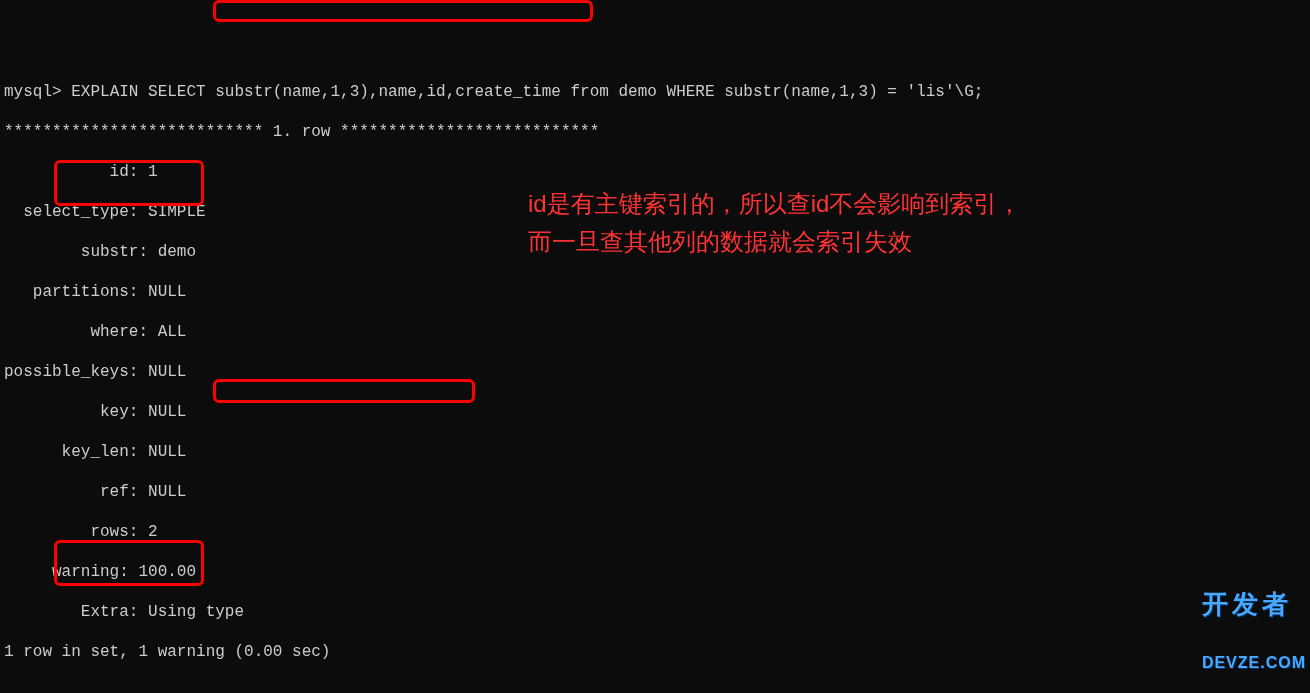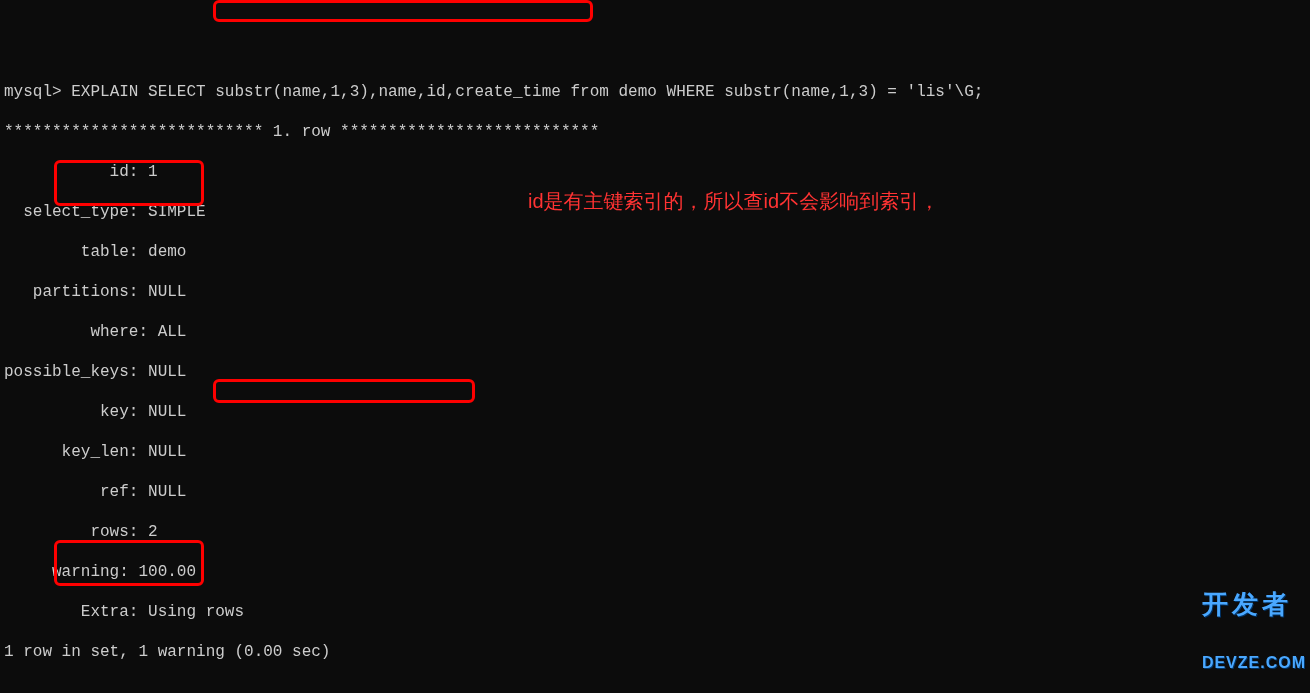--- a/index.html
+++ b/index.html
@@ -26,21 +26,21 @@
     .highlight-box {
       position: absolute;
       border: 3px solid #ff0000;
       border-radius: 6px;
       pointer-events: none;
     }
     .annotation {
       position: absolute;
       color: #ff3333;
       font-family: 'Microsoft YaHei', 'SimHei', sans-serif;
-      font-size: 20px;
+      font-size: 24px;
       font-weight: 500;
       line-height: 1.6;
       white-space: normal;
     }
     .watermark {
       position: absolute;
       right: 4px;
       bottom: 4px;
       color: #4aa8ff;
       font-family: 'Microsoft YaHei', sans-serif;
@@ -62,30 +62,30 @@
   </style>
 </head>
 <body>
 
 
 
 <div class="terminal-line"><span>mysql&gt; </span><span>EXPLAIN SELECT </span><span>substr(name,1,3),name,id,create_time</span><span> from demo WHERE substr(name,1,3) = 'lis'\G;</span></div>
 <div class="terminal-line">*************************** 1. row ***************************</div>
 <div class="terminal-line"><span>           id: </span><span>1</span></div>
 <div class="terminal-line"><span>  select_type: </span><span>SIMPLE</span></div>
-<div class="terminal-line"><span>        table: </span><span>demo</span></div>
+<div class="terminal-line"><span>        substr: </span><span>demo</span></div>
 <div class="terminal-line"><span>   partitions: </span><span>NULL</span></div>
 <div class="terminal-line"><span>         where: </span><span>ALL</span></div>
 <div class="terminal-line"><span>possible_keys: </span><span>NULL</span></div>
 <div class="terminal-line"><span>          key: </span><span>NULL</span></div>
 <div class="terminal-line"><span>      key_len: </span><span>NULL</span></div>
 <div class="terminal-line"><span>          ref: </span><span>NULL</span></div>
 <div class="terminal-line"><span>         rows: </span><span>2</span></div>
 <div class="terminal-line"><span>     warning: </span><span>100.00</span></div>
-<div class="terminal-line"><span>        Extra: </span><span>Using rows</span></div>
+<div class="terminal-line"><span>        Extra: </span><span>Using type</span></div>
 <div class="terminal-line">1 row in set, 1 warning (0.00 sec)</div>
 <div class="terminal-line"> </div>
 
 
 
 
 
 
 
 
@@ -100,20 +100,21 @@
 
 
 
 <div class="highlight-box" style="left:213px; top:0px; width:380px; height:22px;"></div>
 <div class="highlight-box" style="left:54px; top:160px; width:150px; height:46px;"></div>
 <div class="highlight-box" style="left:213px; top:379px; width:262px; height:24px;"></div>
 <div class="highlight-box" style="left:54px; top:540px; width:150px; height:46px;"></div>
 
 <div class="annotation" style="left:528px; top:185px;">
   <span>id是有主键索引的，所以查id不会影响到索引，</span><br>
+  <span>而一旦查其他列的数据就会索引失效</span>
 </div>
 
 <div class="watermark">
   <div class="big">开发者</div>
   <div class="small">DEVZE.COM</div>
 </div>
 
 
 
 

